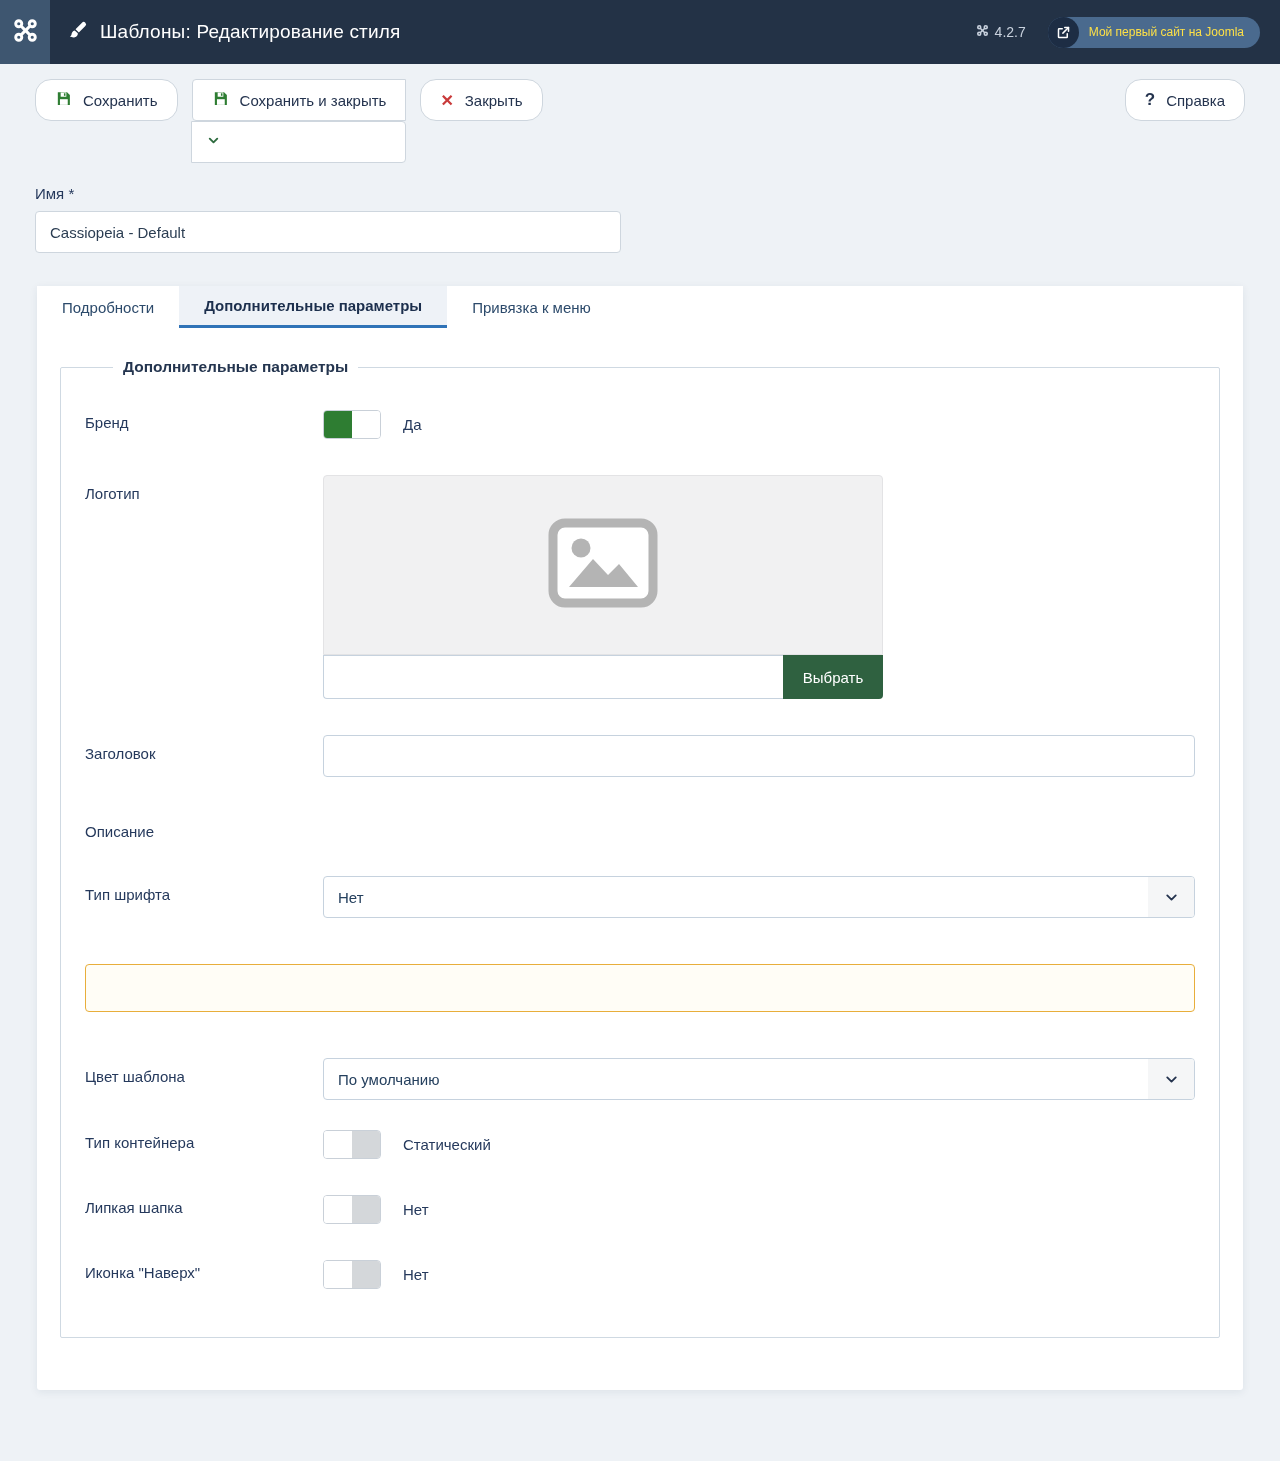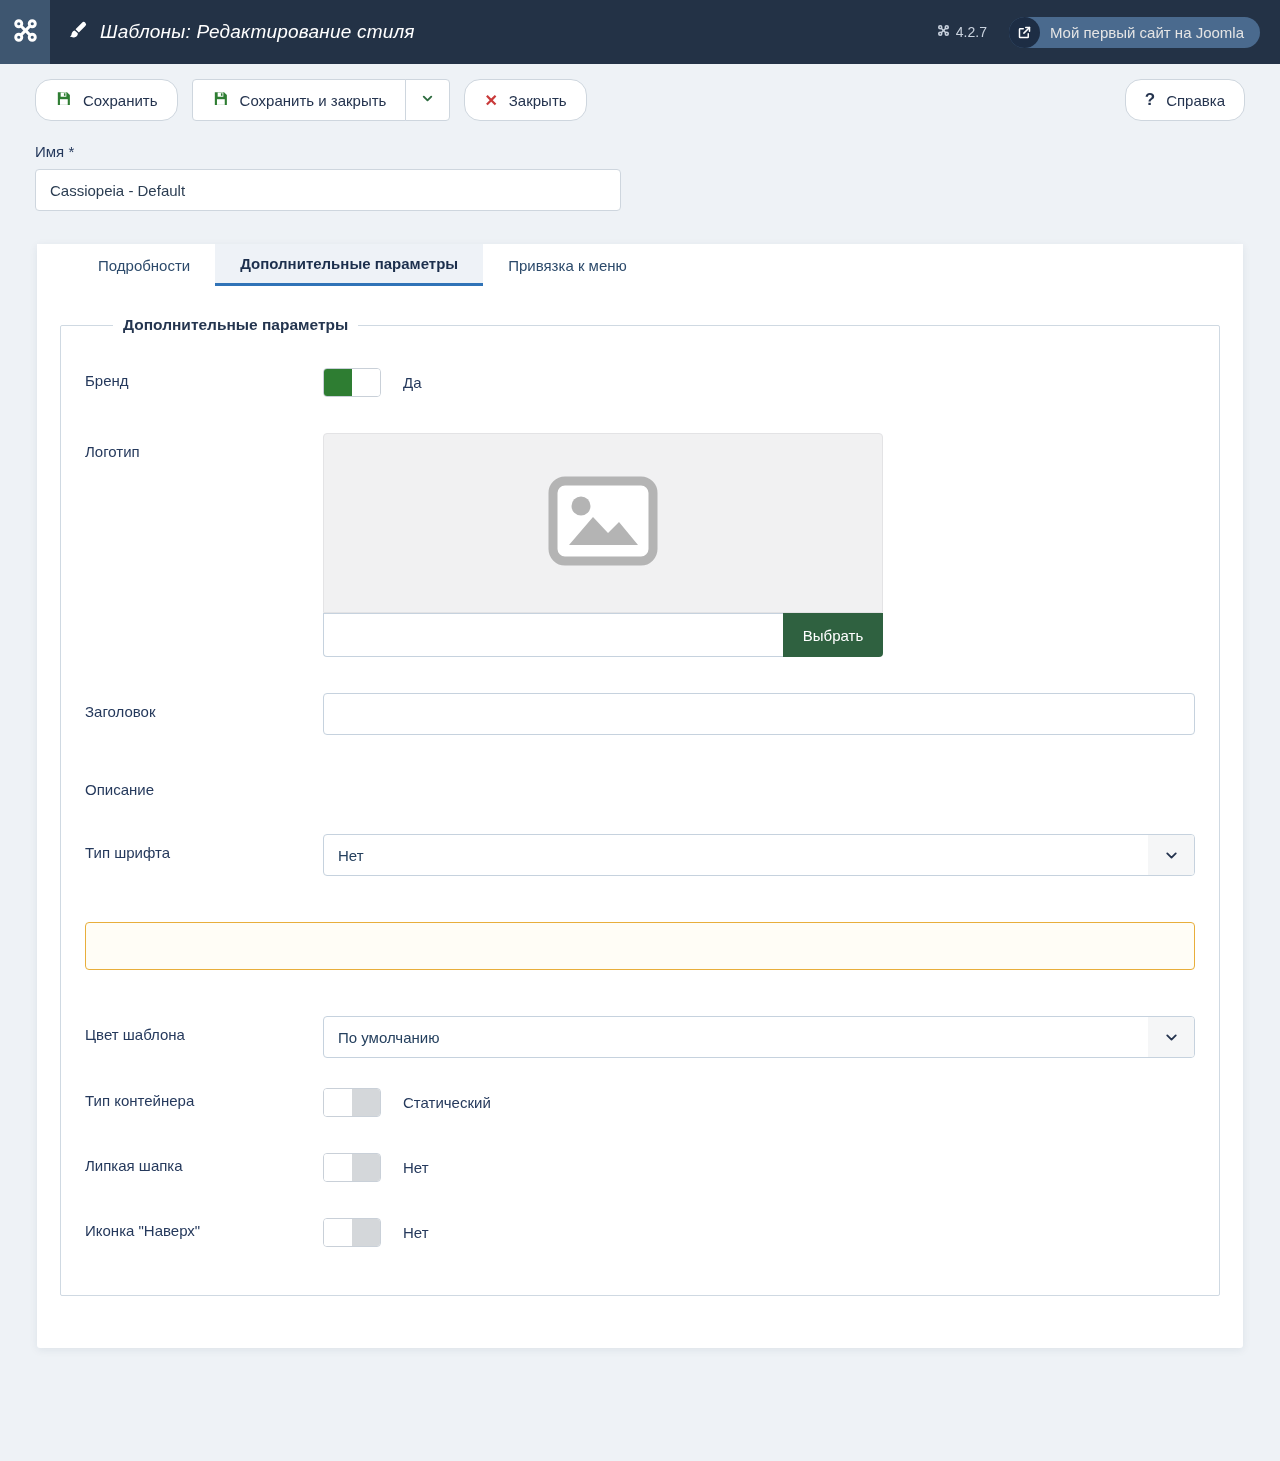--- a/index.html
+++ b/index.html
@@ -20,51 +20,51 @@
     background: #233246;
     display: flex;
     align-items: center;
   }
   .logo-tile {
     width: 50px; height: 64px;
     background: #3e5670;
     display: flex; align-items: center; justify-content: center;
     flex: 0 0 auto;
   }
-  .header-left { display:flex; align-items:center; gap:12px; padding-left:18px;font-style:italic; }
+  .header-left { display:flex; align-items:center; gap:12px; padding-left:18px; }
   .header-title { color:#ffffff; font-size:19px; letter-spacing:.2px; }
   .header-right { margin-left:auto; display:flex; align-items:center; gap:22px; padding-right:20px; }
   .version { display:flex; align-items:center; gap:6px; color:#c9d2de; font-size:14px; }
   .site-pill {
     display:flex; align-items:center;
     background:#4a6a8e; border:none; cursor:pointer;
     border-radius:16px; height:31px; padding:0 16px 0 0; gap:10px;
   }
   .site-pill .pill-circle {
     width:31px; height:31px; border-radius:50%;
     background:#1d2d44; display:flex; align-items:center; justify-content:center;
   }
-  .site-pill .pill-label { color:#e5e5e5; font-size:15px; white-space:nowrap; }
+  .site-pill .pill-label { color:#fde047; font-size:12px; white-space:nowrap; }
 
   
   .toolbar {
     display:flex; align-items:flex-start;
     padding: 15px 35px 0 35px;
   }
   .toolbar-left { display:flex; gap:14px; }
   .btn {
     display:flex; align-items:center; gap:11px;
     background:#ffffff;
     border:1px solid #ced6de;
     border-radius:16px;
     height:42px; padding:0 19px;
     font-family:"Liberation Sans", sans-serif;
     font-size:15px; color:#24334e; cursor:pointer;
   }
-  .btn-split { display:flex; }
+  .btn-split { display:flex;flex-direction:column; }
   .btn-split .btn.main { border-radius:4px 0 0 4px; }
   .btn-split .btn.caret {
     border-radius:0 4px 4px 0; margin-left:-1px; padding:0 14px;
   }
   .toolbar-right { margin-left:auto; }
   .icon-q { font-weight:bold; font-size:17px; color:#24334e; }
   .icon-x-red { font-weight:bold; font-size:16px; color:#c93a3a; }
 
   
   .name-section { padding: 22px 35px 0 35px; }
@@ -77,21 +77,21 @@
     background:#fff; outline:none;
   }
 
   
   .card {
     margin: 33px 37px 0 37px;
     background:#ffffff;
     box-shadow: 0 2px 8px rgba(30,50,80,.08);
     border-radius: 0 0 3px 3px;
   }
-  .tabs { display:flex;padding-left:36px; }
+  .tabs { display:flex; }
   .tab {
     padding: 0 25px;
     height:42px; display:flex; align-items:center;
     font-size:15px; color:#2c4a6b; cursor:pointer;
     background:transparent; border:none;
     font-family:"Liberation Sans", sans-serif;
   }
   .tab.active {
     background:#eef2f7;
     border-bottom:3px solid #3073b7;

